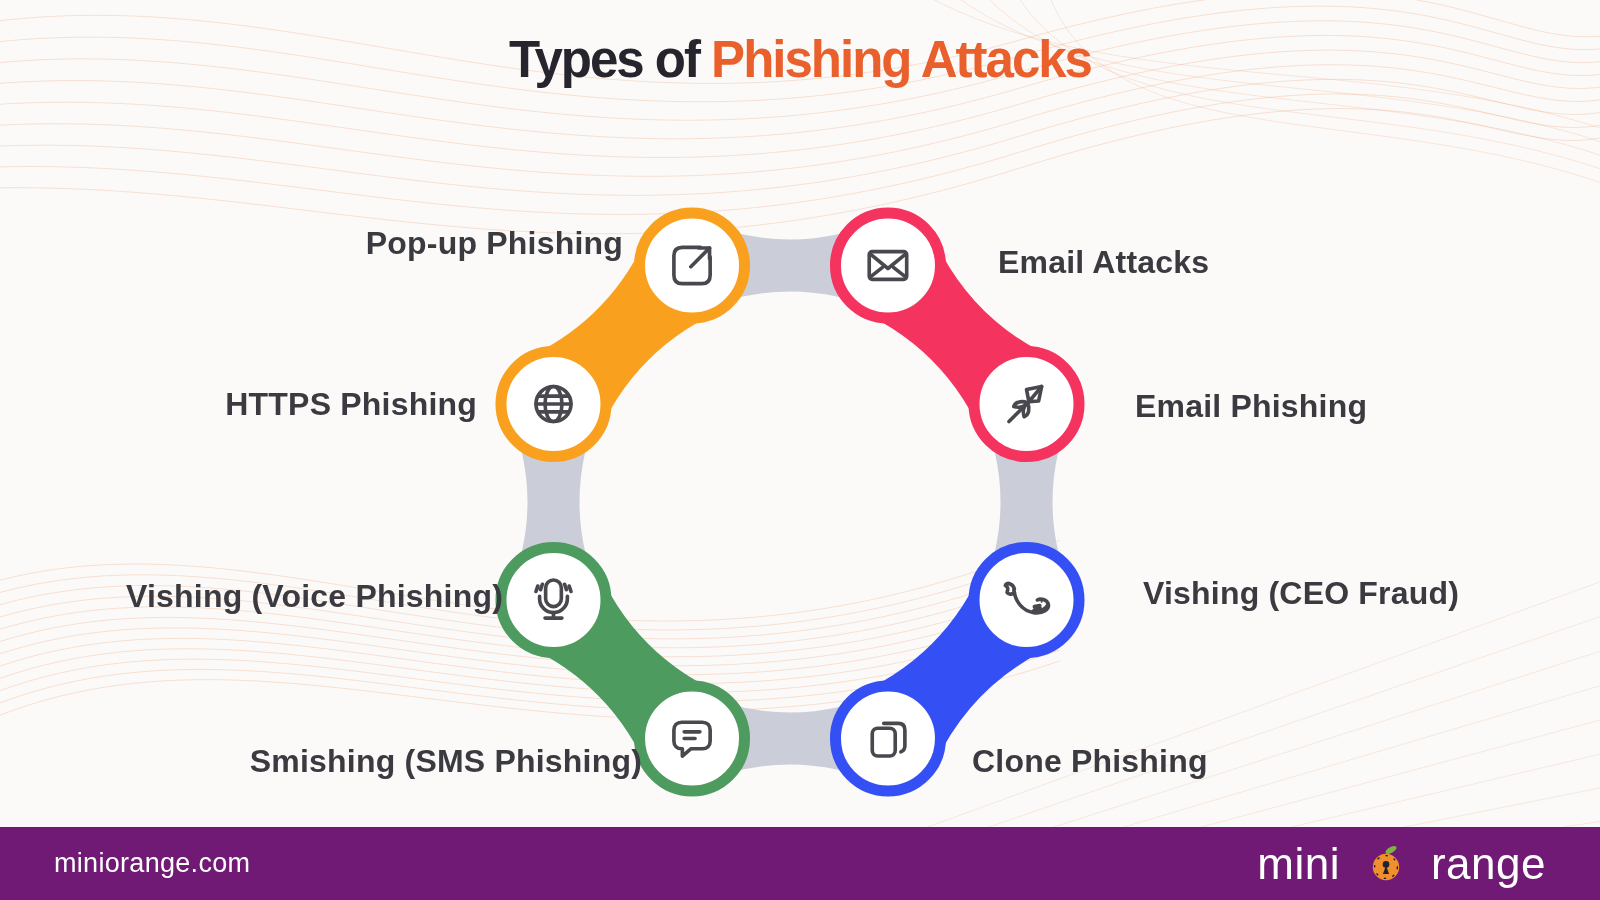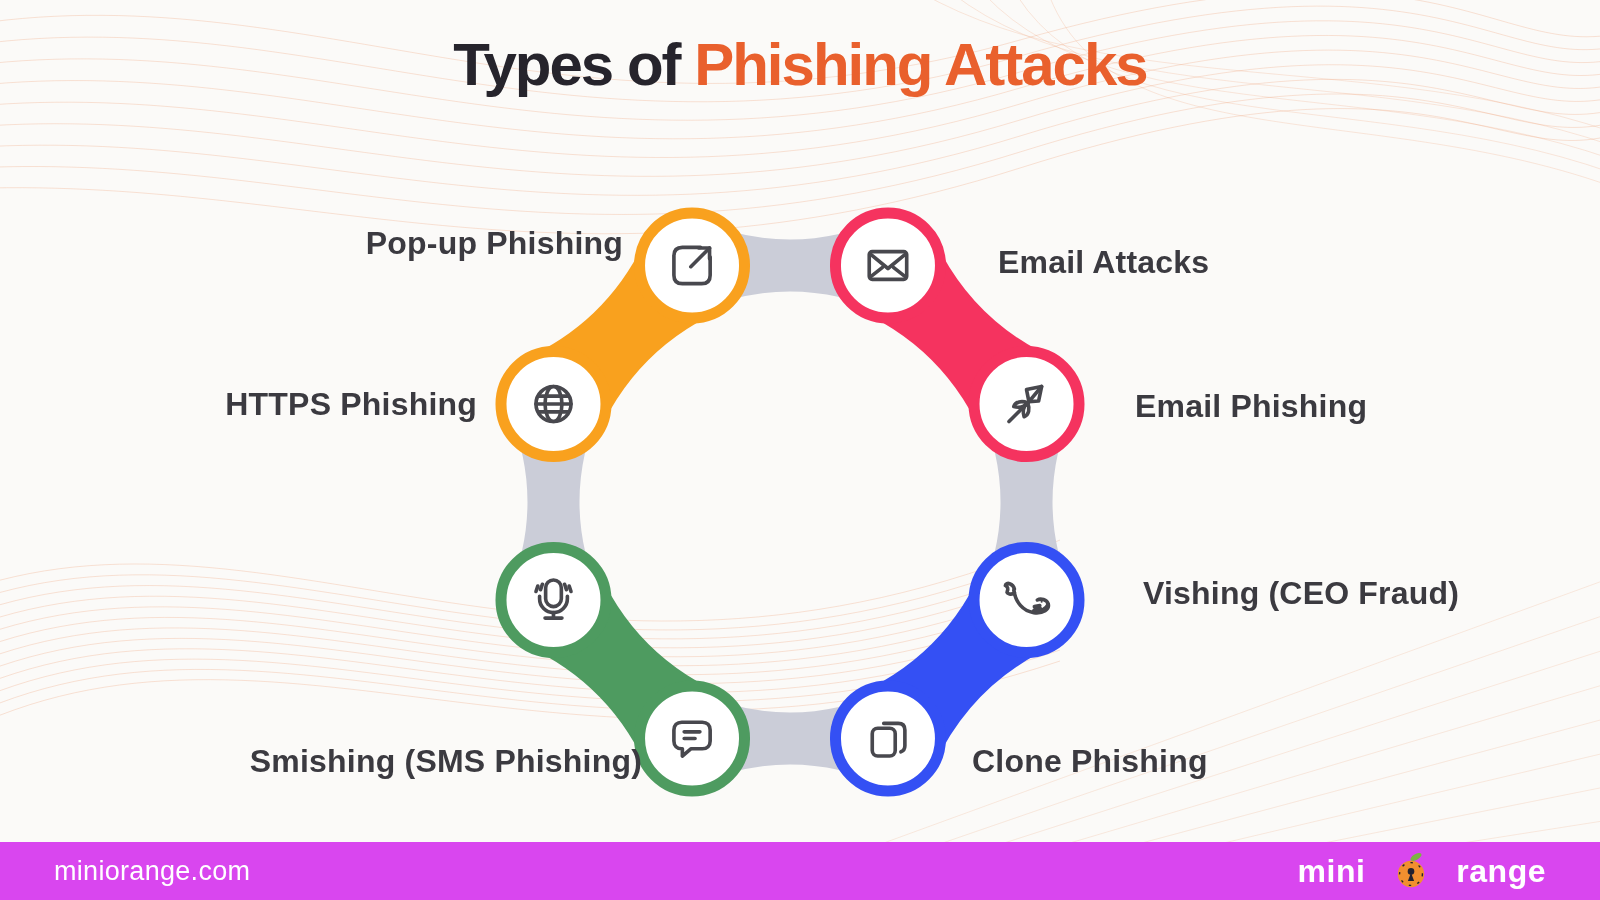--- a/index.html
+++ b/index.html
@@ -3,36 +3,36 @@
 <meta charset="utf-8">
 <style>
   html,body{margin:0;padding:0;background:#e8e8e8;}
   .stage{
     position:relative;width:1600px;height:900px;overflow:hidden;
     background:#FBFAF8;font-family:"Liberation Sans",sans-serif;
   }
   .stage svg.layer{position:absolute;left:0;top:0;}
   h1.title{
     position:absolute;left:0;top:30px;width:1600px;margin:0;
-    text-align:center;font-size:60px;font-weight:800;letter-spacing:-2px;
+    text-align:center;font-size:51px;font-weight:800;letter-spacing:-2px;
     color:#26242C;z-index:3;font-family:"Liberation Sans",sans-serif;
   }
   h1.title .accent{color:#E9602D;}
   #labels{position:absolute;left:0;top:0;width:1600px;height:900px;z-index:4;padding-left:45px;}
   .node-label{
     position:absolute;transform:translateY(-50%);white-space:nowrap;
     font-size:32px;font-weight:600;color:#3B3A40;letter-spacing:0.2px;
   }
   .footer{
-    position:absolute;left:0;bottom:0;width:1600px;height:58px;
-    background:#d946ef;z-index:5;display:flex;align-items:center;
+    position:absolute;left:0;bottom:0;width:1600px;height:73px;
+    background:#701a75;z-index:5;display:flex;align-items:center;
     justify-content:space-between;box-sizing:border-box;padding:0 54px;
   }
   .footer .site{color:#FFFFFF;font-size:27px;font-weight:400;letter-spacing:0.3px;}
-  .logo{display:flex;align-items:center;color:#FFFFFF;font-size:32px;font-weight:700;letter-spacing:0.5px;gap:27px;}
+  .logo{display:flex;align-items:center;color:#FFFFFF;font-size:44px;font-weight:400;letter-spacing:0.5px;gap:27px;}
   .logo svg{margin:0 1px 2px 2px;}
   #diagram{z-index:2;}
   #bg-waves{z-index:1;}
 </style>
 </head>
 <body>
 
 <div class="stage">
 
   <svg id="bg-waves" class="layer" width="1600" height="900">
@@ -176,20 +176,21 @@
           <path d="M20.5 11.5 h12 c3.5 0 5.5 2 5.5 5.5 v13 c0 2.5 -1.3 4.3 -3.3 5"></path>
         </g>
       </g>
     </svg>
 
   <div id="labels">
       <div class="node-label" style="top: 243px; right: 1022px;">Pop-up Phishing</div>
       <div class="node-label" style="top: 262px; left: 998px;">Email Attacks</div>
       <div class="node-label" style="top: 396px; right: 1168px; margin-top: 8px;">HTTPS Phishing</div>
       <div class="node-label" style="top: 406px; left: 1135px;">Email Phishing</div>
+      <div class="node-label" style="top: 596px; right: 1142px;">Vishing (Voice Phishing)</div>
       <div class="node-label" style="top: 593px; left: 1143px;">Vishing (CEO Fraud)</div>
       <div class="node-label" style="top: 761px; right: 1003px;">Smishing (SMS Phishing)</div>
       <div class="node-label" style="top: 761px; left: 958px; margin-left: 14px;">Clone Phishing</div>
     </div>
 
   <div class="footer">
     <span class="site">miniorange.com</span>
     <div class="logo">
       <span>mini</span>
       <svg width="34" height="40" viewBox="0 0 34 40">

